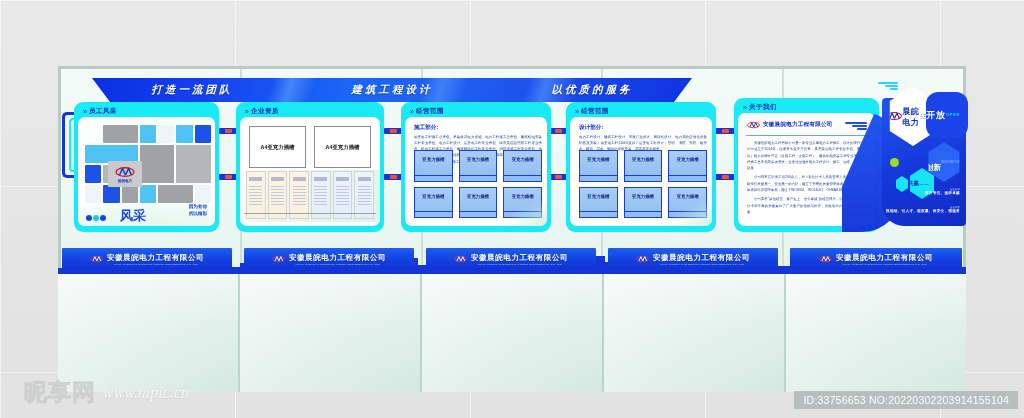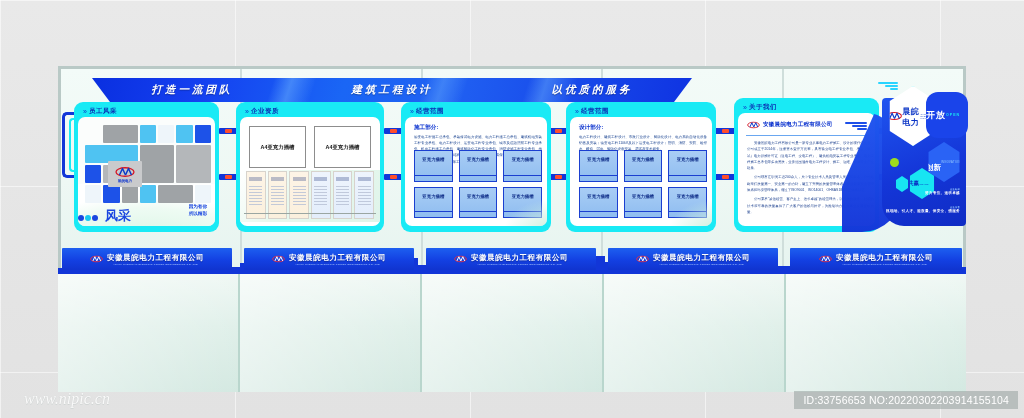--- a/index.html
+++ b/index.html
@@ -117,22 +117,22 @@
   #p1 .logobox {
     position: absolute; left: 30px; top: 44px; width: 34px; height: 26px;
     background: #c9cacc; display: flex; flex-direction: column;
     align-items: center; justify-content: center; z-index: 3; border-radius: 1px;
   }
   #p1 .arcbg {
     position: absolute; left: 0; bottom: 0; width: 100%; height: 42px;
     background: radial-gradient(ellipse 120% 150% at 50% 140%, #d9f5e4 0%, #eefbf3 55%, #ffffff 75%);
   }
   #p1 .fengcai {
-    position: absolute; left: 0; bottom: 4px;
-    display: flex; align-items: flex-end; gap: 7px; text-align: right;
+    position: absolute; left: 8px; bottom: 4px;
+    display: flex; align-items: flex-end; gap: 14px; text-align: right;
   }
   #p1 .fengcai .fc-big {
     font-size: 13px; font-weight: bold; color: #1a46e0;
     font-family: "Liberation Serif", serif;
     line-height: .9;
   }
   #p1 .fengcai .fc-badges { display: flex; gap: 1px; margin-bottom: 1px; }
   #p1 .fengcai .fc-badges i {
     width: 6px; height: 6px; border-radius: 50%; display: block;
   }
@@ -691,15 +691,16 @@
       <path d="M21 18 L27 5 L33 18" fill="none" stroke="#ffffff" stroke-width="3" stroke-linejoin="round"></path>
     </svg>
     <span class="fb-text">
       <span class="fb-cn">安徽晨皖电力工程有限公司</span>
       <span class="fb-en">ANHUI CHENWAN ELECTRIC POWER ENGINEERING CO.,LTD</span>
     </span>
   </div>
 </div>
 
 <div id="wm">
+  <span class="wm-cn">昵享网</span>
   <span class="wm-url">www.nipic.cn</span>
 </div>
 <div id="idbar">ID:33756653 NO:20220302203914155104</div>
 
 </body></html>

